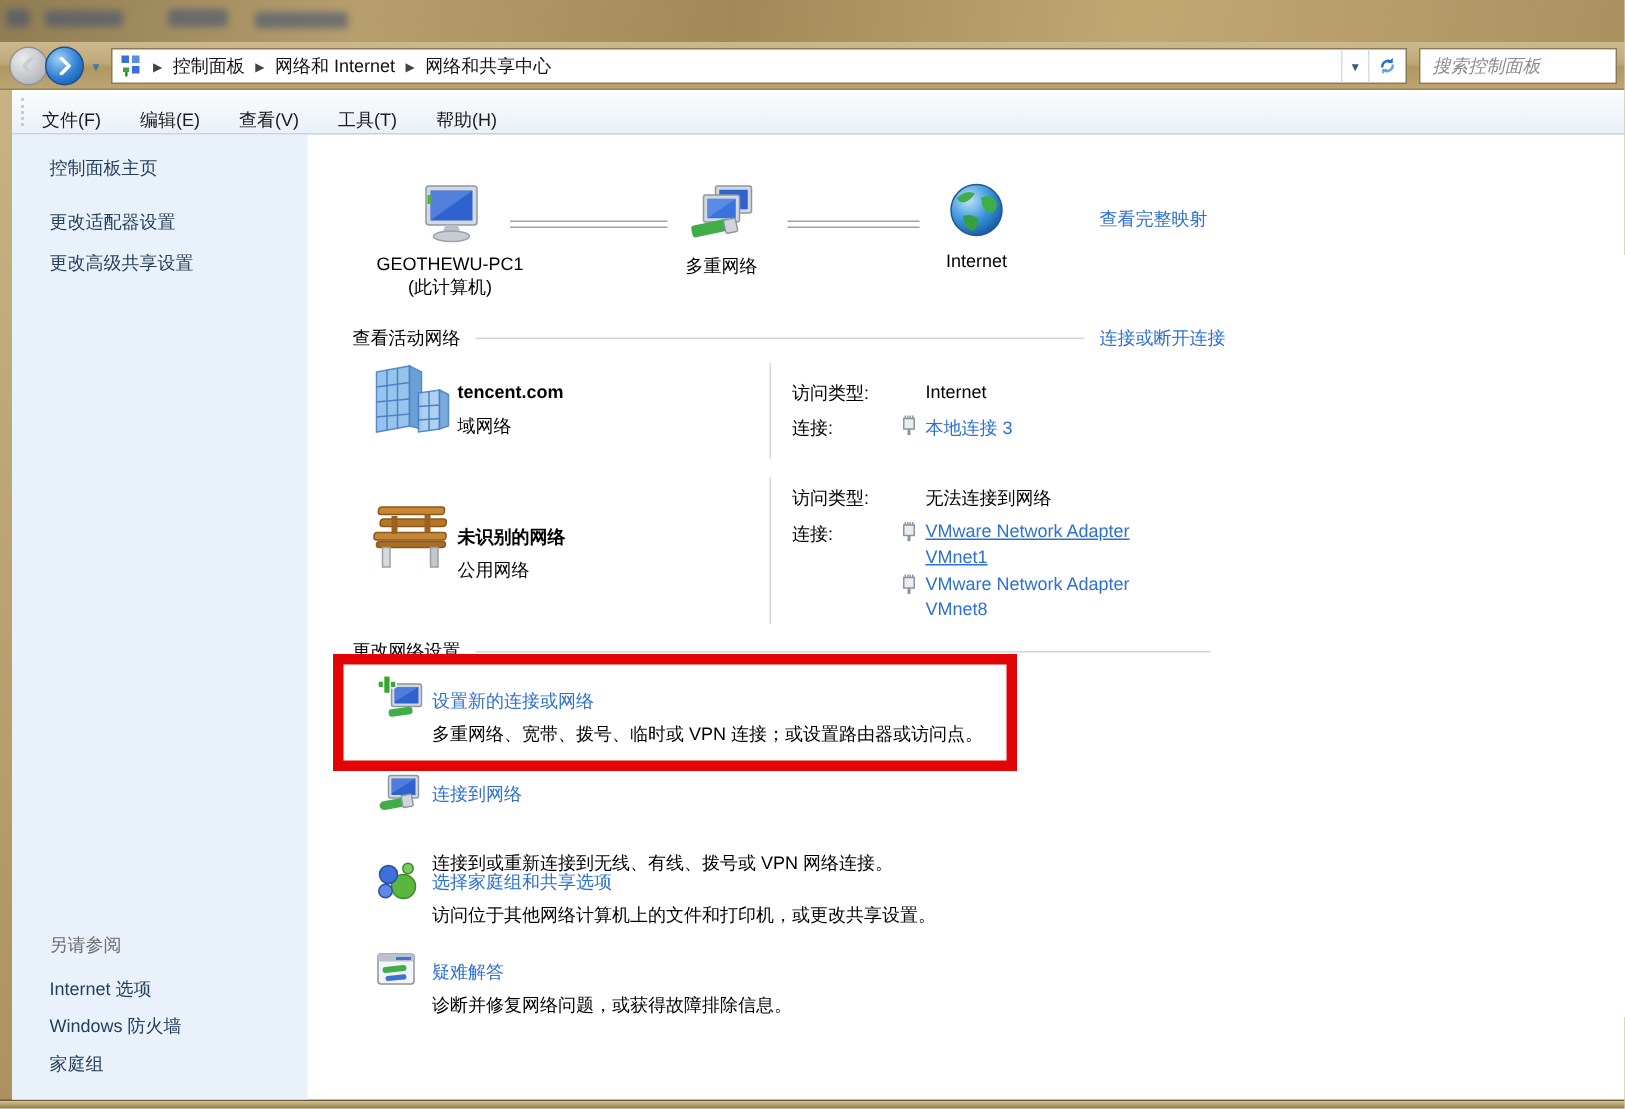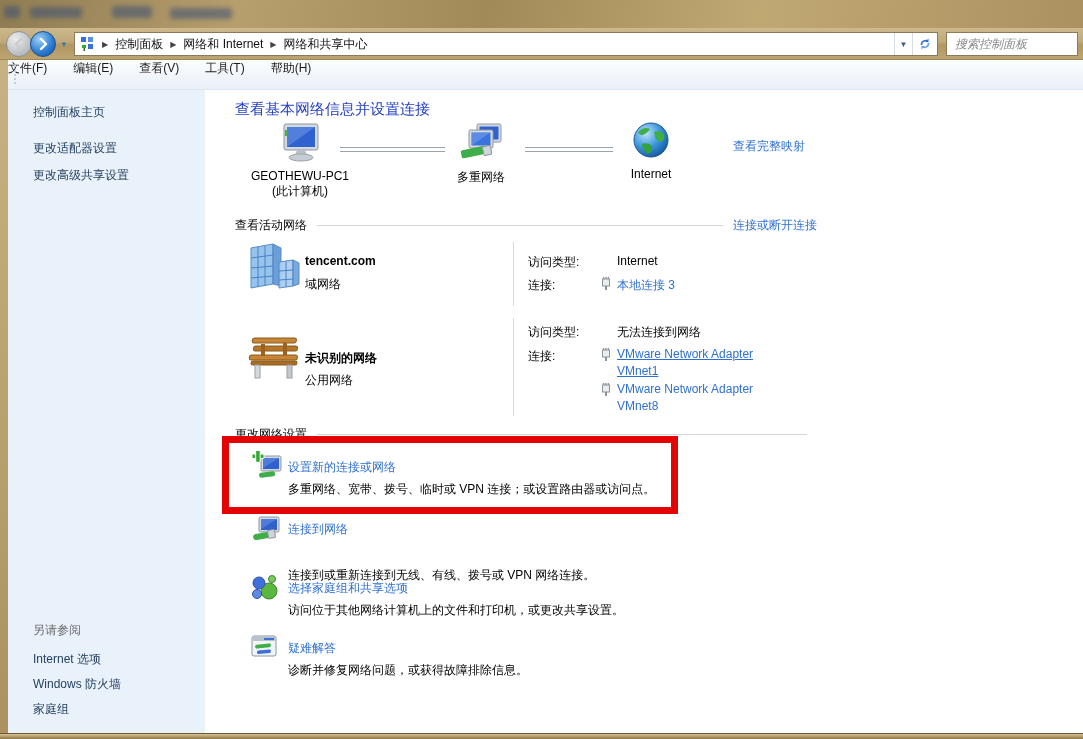--- a/index.html
+++ b/index.html
@@ -32,21 +32,21 @@
     align-self:stretch; display:flex; align-items:center; justify-content:center; }
   .addr-refresh { width:25px; border-left:1px solid #d7dde4; align-self:stretch;
     display:flex; align-items:center; justify-content:center; }
   .search-box { position:absolute; left:946px; top:4px; width:132px; height:24px;
     background:#fff; border:1px solid #8a7a55; }
   .search-box input { width:100%; height:100%; border:none; outline:none; padding:0 8px;
     font-family:inherit; font-size:12px; }
   .search-box input::placeholder { color:#8a8a8a; font-style:italic; }
   .menu-row { position:absolute; left:8px; top:60px; width:1075px; height:30px;
     background:linear-gradient(180deg,#fbfdfe,#e9f0f8); border-bottom:1px solid #dde6f0;
-    display:flex; align-items:flex-start; gap:26px; }
+    display:flex; align-items:flex-end; gap:26px; padding-left:20px; }
   .menu-row::before { content:""; position:absolute; left:6px; top:5px; bottom:5px; width:3px;
     border-left:2px dotted #c3cdd8; }
   .menu-item { color:#1a1a1a; cursor:default; }
   .left-frame { position:absolute; left:0; top:60px; width:8px; height:673px;
     background:linear-gradient(180deg,#c8b283,#ab9260); }
   .bottom-frame { position:absolute; left:0; top:733px; width:1083px; height:6px;
     background:linear-gradient(180deg,#d6c396,#8f7747); border-top:1px solid #6b5a33; }
   
   .content { position:absolute; left:8px; top:90px; width:1075px; height:643px; background:#fff; }
   .sidebar { position:absolute; left:0; top:0; width:197px; height:643px; background:#e9f2fb; }
@@ -160,21 +160,20 @@
     <div class="side-item side-home">控制面板主页</div>
     <div class="side-item side-l1">更改适配器设置</div>
     <div class="side-item side-l2">更改高级共享设置</div>
     <div class="side-item side-seealso">另请参阅</div>
     <div class="side-item side-b1">Internet 选项</div>
     <div class="side-item side-b2">Windows 防火墙</div>
     <div class="side-item side-b3">家庭组</div>
   </div>
 
   <div class="main">
-    <div class="page-title">查看基本网络信息并设置连接</div>
 
     <div class="map-node" style="left:25px;top:32px;width:140px">
       <svg class="ic" width="48" height="42" viewBox="0 0 48 42">
         <rect x="8" y="2" width="34" height="26" rx="2" fill="#d3d9e0" stroke="#8f979f"></rect>
         <rect x="11" y="5" width="28" height="20" fill="#2f62cf"></rect>
         <polygon points="11,5 39,5 11,25" fill="#6f97e8" opacity="0.55"></polygon>
         <rect x="9" y="8" width="2.5" height="6" fill="#49b33c"></rect>
         <polygon points="21,28 29,28 31,33 19,33" fill="#b9c0c8"></polygon>
         <ellipse cx="25" cy="35.5" rx="12" ry="3.5" fill="#c7cdd4" stroke="#9aa2aa"></ellipse>
       </svg>

